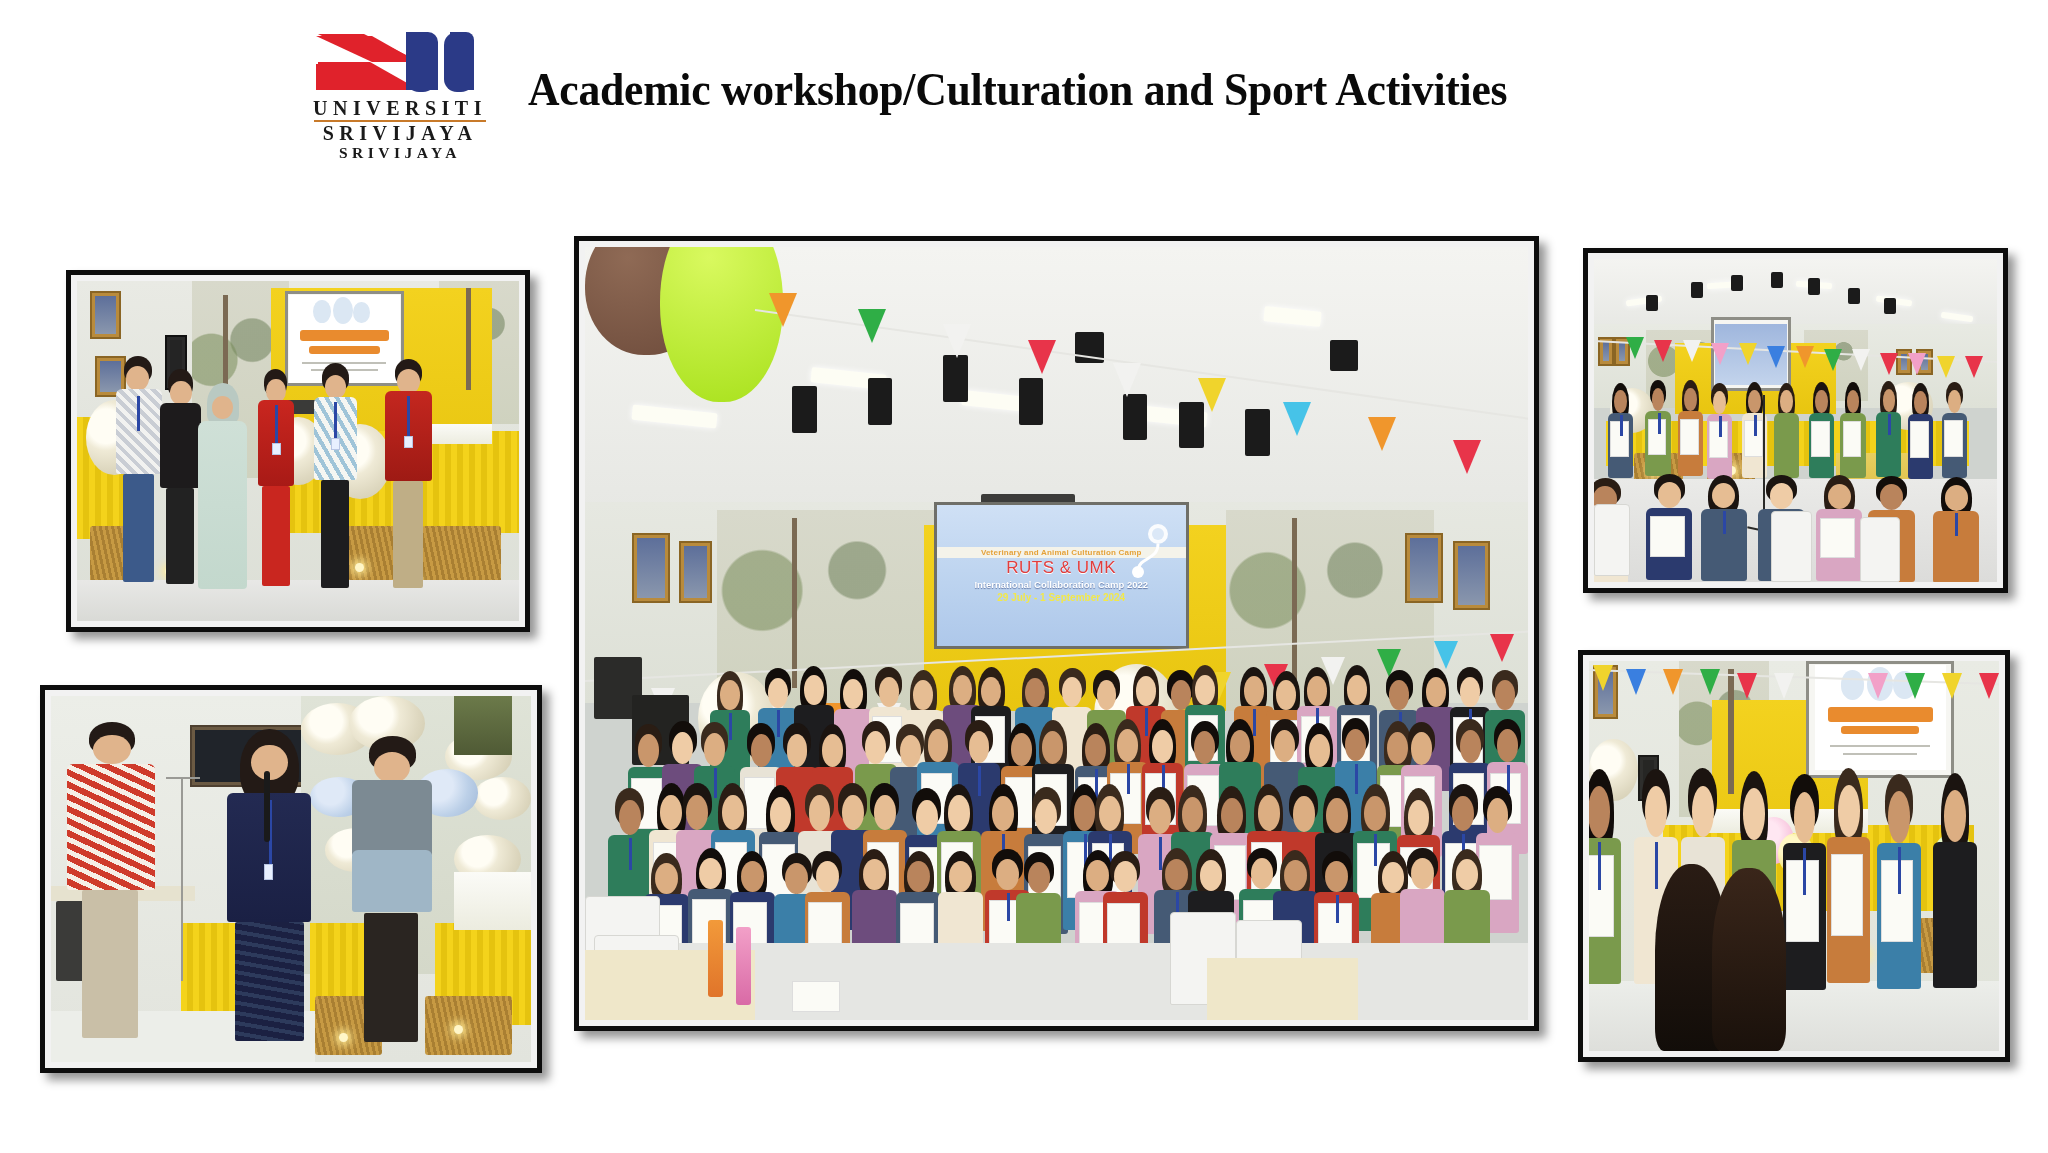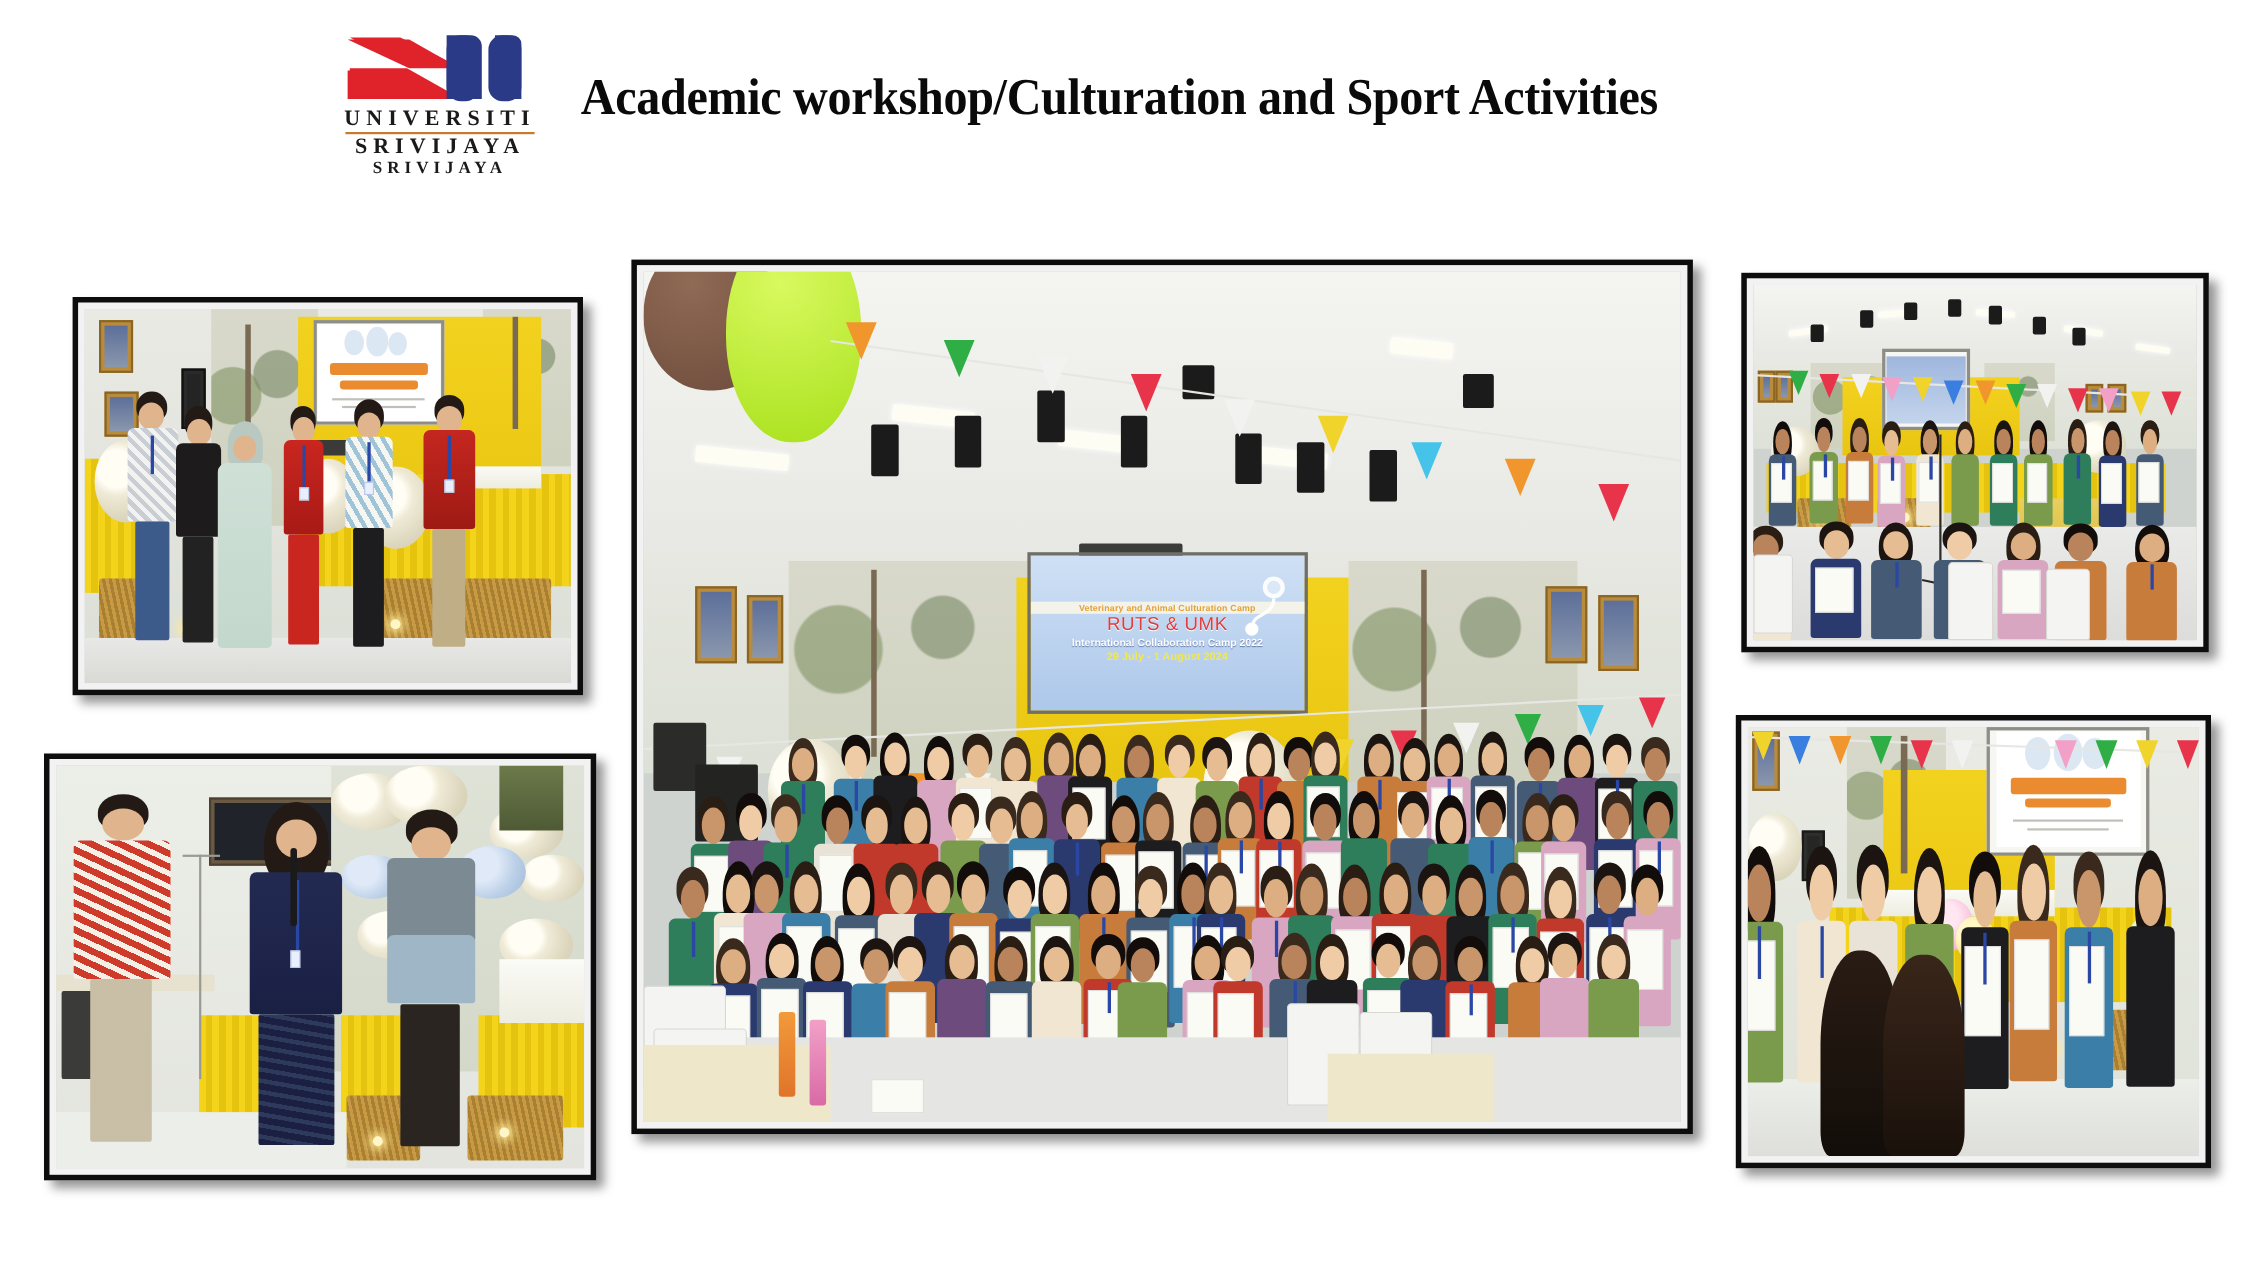--- a/index.html
+++ b/index.html
@@ -402,21 +402,21 @@
             <i></i>
           </div>
         <div class="spot" style="left:42%;top:32%;width:10%;height:3%;background:#3c3c3a;"></div>
 
         <div class="banner" style="left:37%;top:33%;width:27%;height:19%;">
           <div class="bstrip">
             <div class="b-l1">Veterinary and Animal Culturation Camp</div>
           </div>
           <div class="b-l2">RUTS &amp; UMK</div>
           <div class="b-l3">International Collaboration Camp 2022</div>
-          <div class="b-l4">29 July - 1 August 2024</div>
+          <div class="b-l4">29 July - 1 September 2024</div>
           <div class="steth">
             <svg width="46" height="60" viewBox="0 0 46 60">
               <circle cx="33" cy="12" r="10" fill="#fff" opacity=".9"></circle>
               <circle cx="33" cy="12" r="6" fill="#dbe8f7"></circle>
               <path d="M33 22 C33 38 14 36 14 46" stroke="#fff" stroke-width="3" fill="none"></path>
               <circle cx="13" cy="50" r="6" fill="#fff"></circle>
             </svg>
           </div>
         </div>
 

